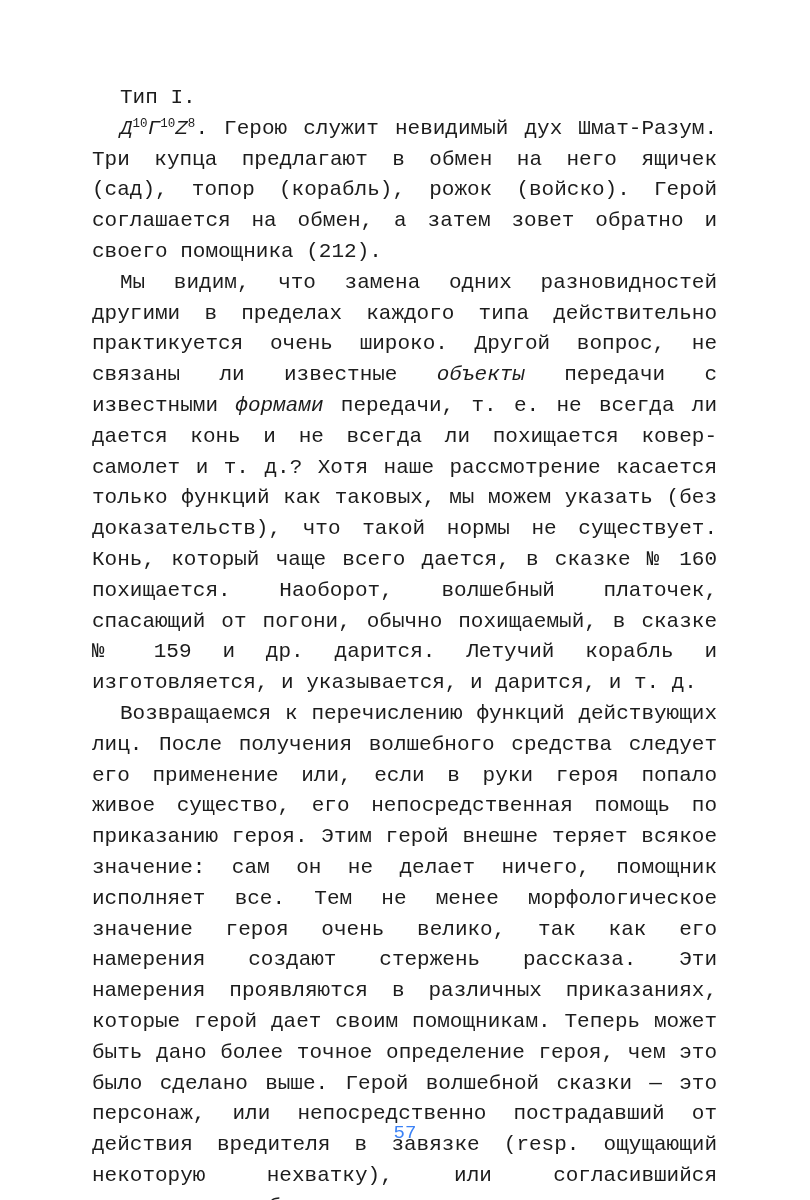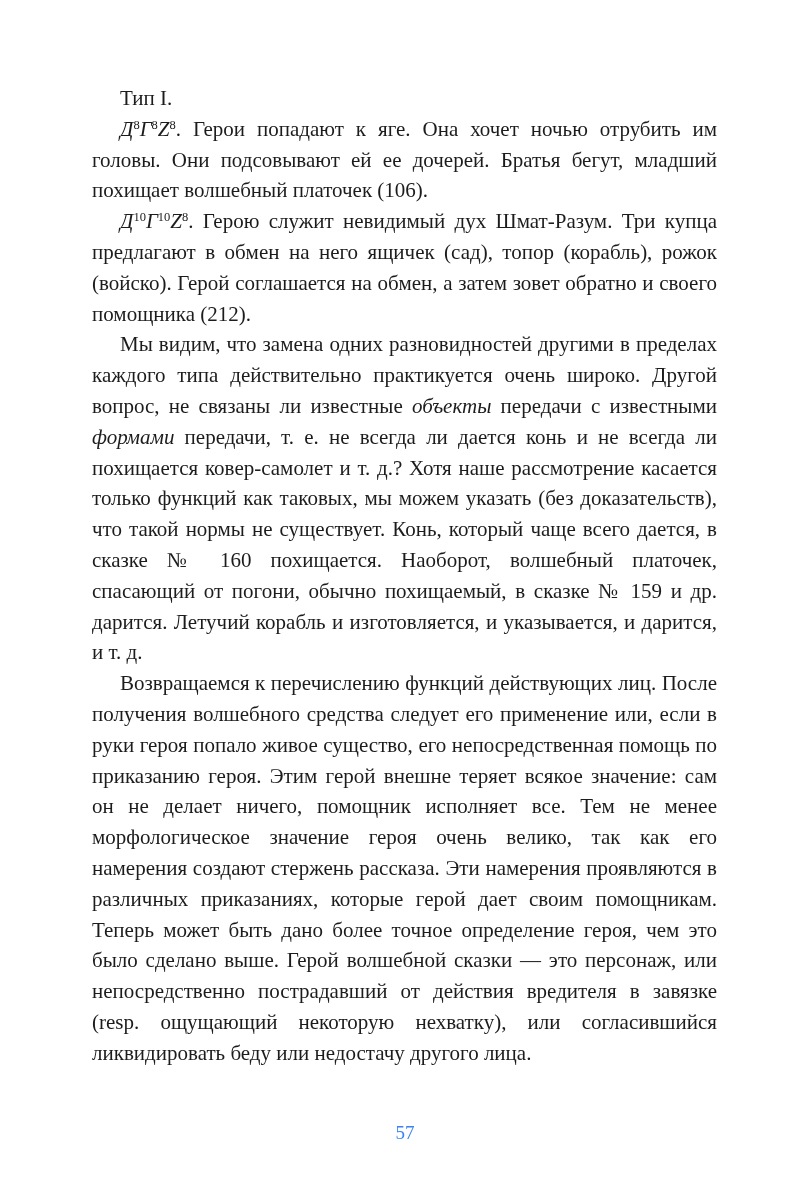--- a/index.html
+++ b/index.html
@@ -2,21 +2,21 @@
 <html lang="ru"><head>
 <meta charset="utf-8">
 <style>
   html, body { margin: 0; padding: 0; background: #ffffff; }
   .page {
     position: relative;
     width: 810px;
     height: 1200px;
     background: #ffffff;
     overflow: hidden;
-    font-family: Liberation Serif, serif;
+    font-family: Liberation Mono, monospace;
   }
   .text-block {
     position: absolute;
     left: 92px;
     top: 83px;
     width: 625px;
     font-size: 21px;
     line-height: 30.8px;
     text-align: justify;
     color: #1c1c1c;
@@ -42,19 +42,18 @@
     line-height: 24px;
     color: #3b82f6;
   }
 </style>
 </head>
 <body>
 
 <div class="page">
   <div class="text-block">
       <p class="para"><span>Тип I.</span></p>
-      <p class="para"><span class="formula">Д</span><sup class="formula-sup">8</sup><span class="formula">Г</span><sup class="formula-sup">8</sup><span class="formula">Z</span><sup class="formula-sup">8</sup><span>. Герои попадают к яге. Она хочет ночью отрубить им головы. Они подсовывают ей ее дочерей. Братья бегут, младший похищает волшебный платочек (106).</span></p>
       <p class="para"><span class="formula">Д</span><sup class="formula-sup">10</sup><span class="formula">Г</span><sup class="formula-sup">10</sup><span class="formula">Z</span><sup class="formula-sup">8</sup><span>. Герою служит невидимый дух Шмат-Разум. Три купца предлагают в обмен на него ящичек (сад), топор (корабль), рожок (войско). Герой соглашается на обмен, а затем зовет обратно и своего помощника (212).</span></p>
       <p class="para"><span>Мы видим, что замена одних разновидностей другими в пределах каждого типа действительно практикуется очень широко. Другой вопрос, не связаны ли известные </span><span class="italic">объекты</span><span> передачи с известными </span><span class="italic">формами</span><span> передачи, т. е. не всегда ли дается конь и не всегда ли похищается ковер-самолет и т. д.? Хотя наше рассмотрение касается только функций как таковых, мы можем указать (без доказательств), что такой нормы не существует. Конь, который чаще всего дается, в сказке № 160 похищается. Наоборот, волшебный платочек, спасающий от погони, обычно похищаемый, в сказке № 159 и др. дарится. Летучий корабль и изготовляется, и указывается, и дарится, и т. д.</span></p>
       <p class="para"><span>Возвращаемся к перечислению функций действующих лиц. После получения волшебного средства следует его применение или, если в руки героя попало живое существо, его непосредственная помощь по приказанию героя. Этим герой внешне теряет всякое значение: сам он не делает ничего, помощник исполняет все. Тем не менее морфологическое значение героя очень велико, так как его намерения создают стержень рассказа. Эти намерения проявляются в различных приказаниях, которые герой дает своим помощникам. Теперь может быть дано более точное определение героя, чем это было сделано выше. Герой волшебной сказки — это персонаж, или непосредственно пострадавший от действия вредителя в завязке (resp. ощущающий некоторую нехватку), или согласившийся ликвидировать беду или недостачу другого лица.</span></p>
     </div>
   <div class="folio">57</div>
 </div>
 
 </body></html>

